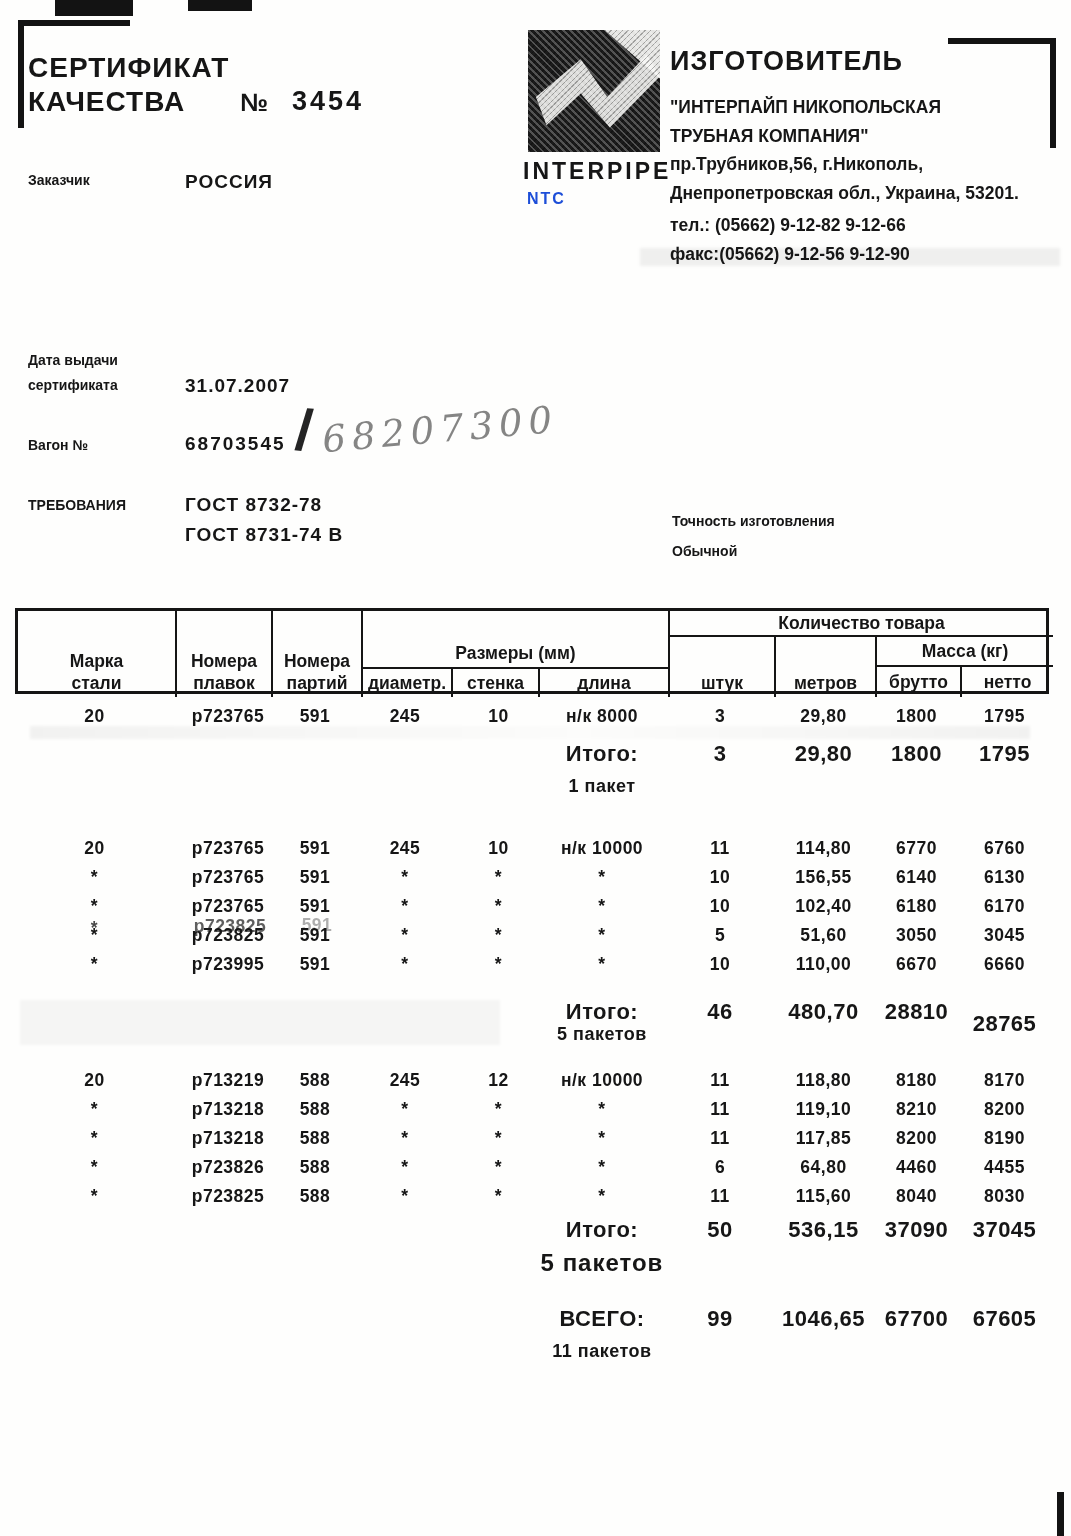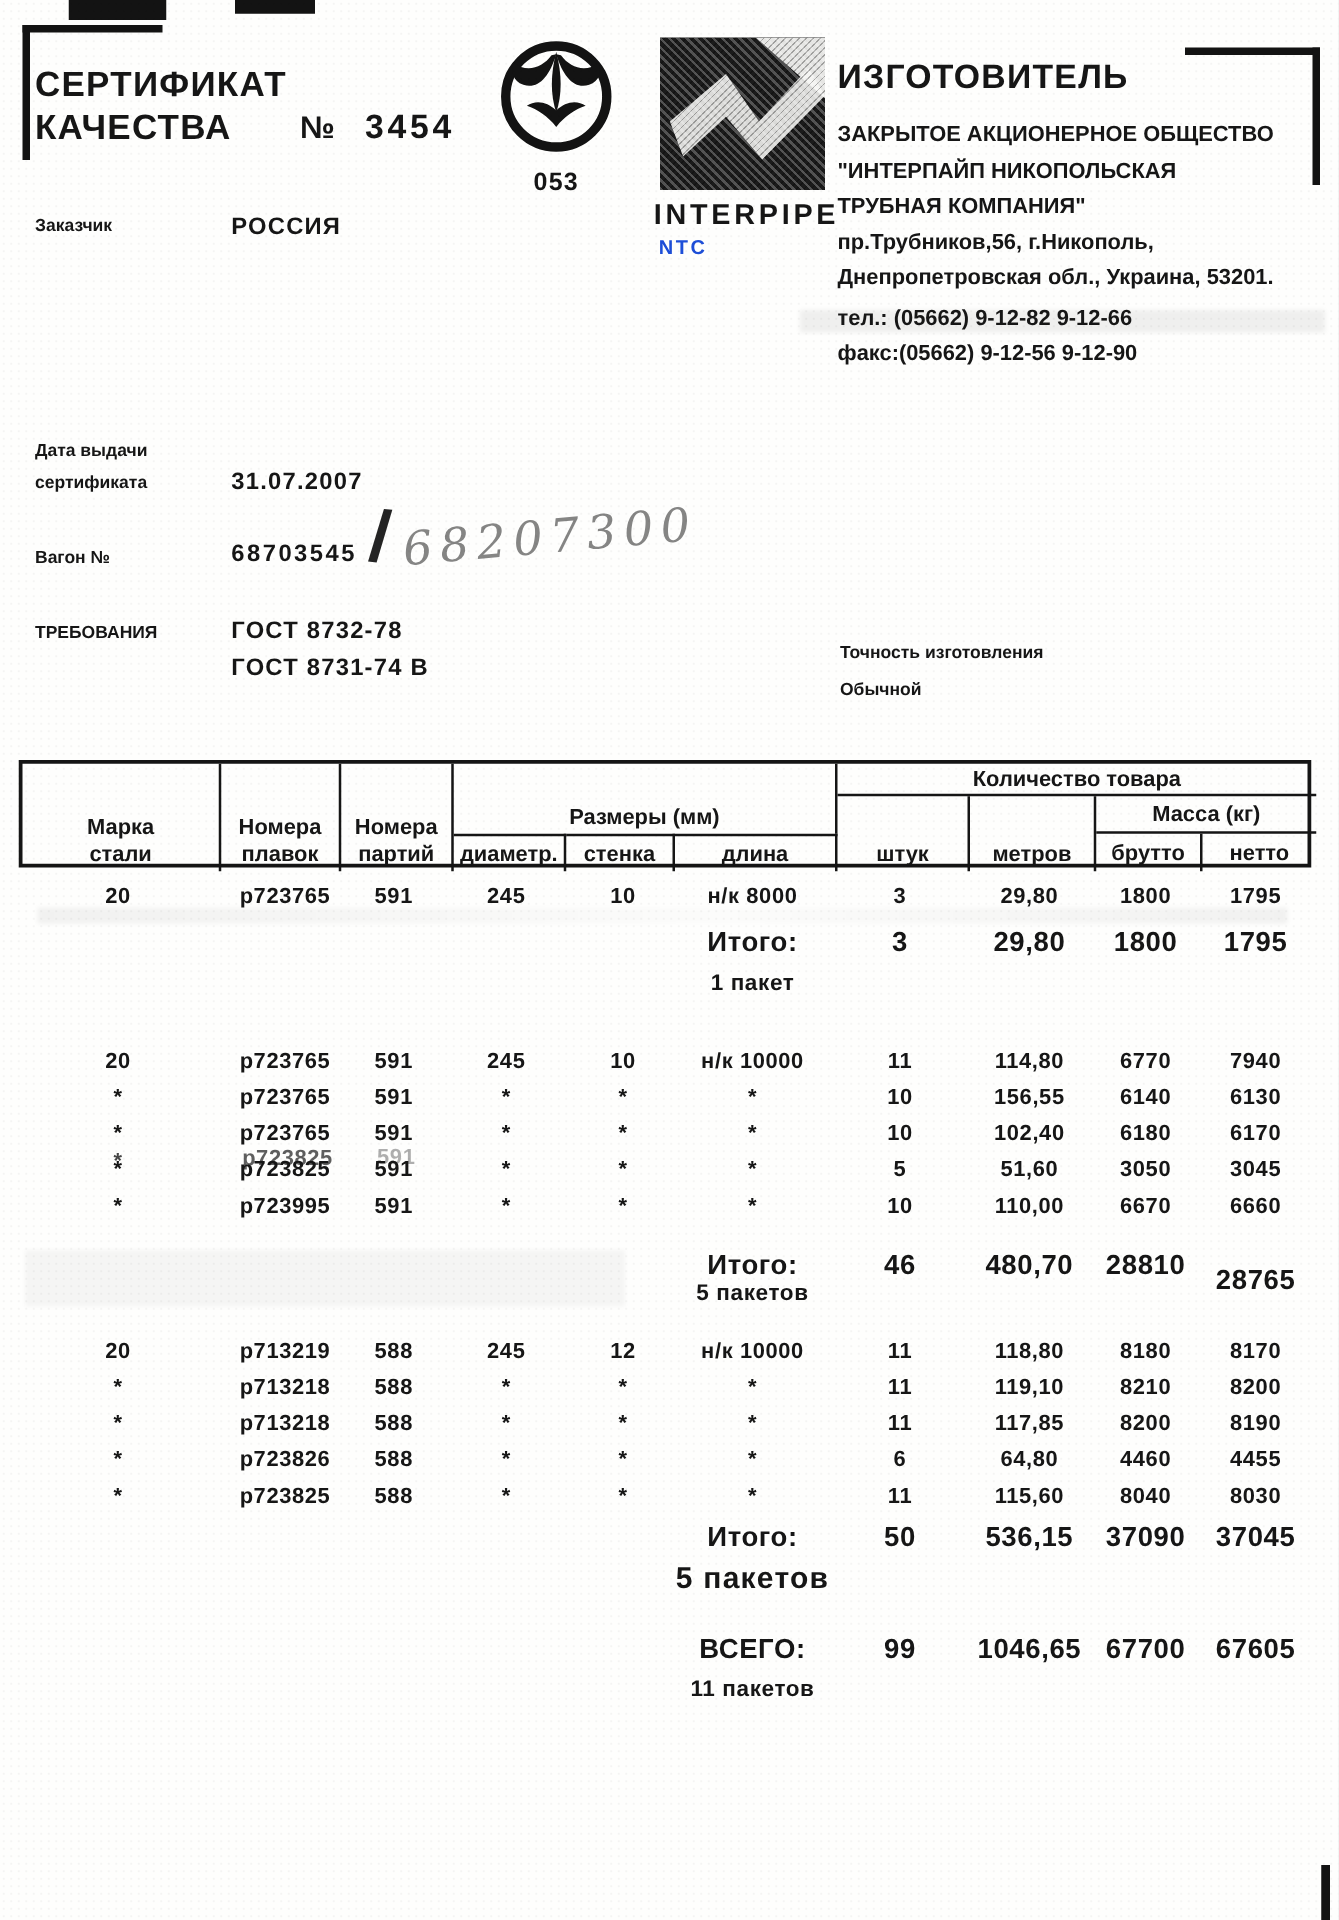--- a/index.html
+++ b/index.html
@@ -111,42 +111,31 @@
   <div class="bar" style="left:1057px;top:1492px;width:7px;height:44px;"></div>
   <div class="streak" style="left:30px;top:726px;width:1000px;height:13px;background:linear-gradient(90deg,rgba(0,0,0,.10),rgba(0,0,0,.02) 55%,rgba(0,0,0,.10));opacity:.5;"></div>
   <div class="streak" style="left:640px;top:248px;width:420px;height:18px;background:rgba(0,0,0,.06);"></div>
   <div class="streak" style="left:20px;top:1000px;width:480px;height:45px;background:rgba(0,0,0,.035);"></div>
 
   <div class="abs title-line" style="left:28px;top:52px;">СЕРТИФИКАТ</div>
   <div class="abs title-line" style="left:28px;top:86px;">КАЧЕСТВА</div>
   <div class="abs cert-no-label" style="left:240px;top:88px;">№</div>
   <div class="abs cert-no" style="left:292px;top:86px;">3454</div>
 
-  <div class="abs" style="left:398px;top:30px;width:94px;">
-    <svg width="94" height="100" viewBox="0 0 100 106">
-      <circle cx="50" cy="50" r="43" fill="none" stroke="#131313" stroke-width="8"></circle>
-      <path d="M50 14 C44 34 34 44 22 40 C13 37 11 28 14 21 C24 30 38 26 46 15 Z" fill="#131313"></path>
-      <path d="M50 14 C56 34 66 44 78 40 C87 37 89 28 86 21 C76 30 62 26 54 15 Z" fill="#131313"></path>
-      <path d="M50 12 C45 32 45 48 50 64 C55 48 55 32 50 12 Z" fill="#131313"></path>
-      <path d="M50 62 C42 54 32 53 25 58 C34 61 43 67 50 76 C57 67 66 61 75 58 C68 53 58 54 50 62 Z" fill="#131313"></path>
-    </svg>
-    <div class="mark-num">053</div>
-  </div>
 
   <div class="ip-sq" style="left:528px;top:30px;width:132px;height:122px;">
     <div class="tri1"></div>
     <div class="tri2"></div>
     <div class="noise"></div>
   </div>
   <div class="abs ip-word" style="left:523px;top:158px;">INTERPIPE</div>
   <div class="abs ip-sub" style="left:527px;top:190px;">NTC</div>
 
   <div class="abs" style="left:670px;top:46px;width:395px;">
     <div class="mf-heading">ИЗГОТОВИТЕЛЬ</div>
-    <div class="mf-line">ЗАКРЫТОЕ АКЦИОНЕРНОЕ ОБЩЕСТВО</div>
     <div class="mf-line">"ИНТЕРПАЙП НИКОПОЛЬСКАЯ</div>
     <div class="mf-line">ТРУБНАЯ КОМПАНИЯ"</div>
     <div class="mf-line">пр.Трубников,56, г.Никополь,</div>
     <div class="mf-line">Днепропетровская обл., Украина, 53201.</div>
     <div class="mf-line" style="margin-top:4px;">тел.: (05662) 9-12-82   9-12-66</div>
     <div class="mf-line">факс:(05662) 9-12-56   9-12-90</div>
   </div>
 
   <div class="abs flabel" style="left:28px;top:172px;">Заказчик</div>
   <div class="abs fvalue" style="left:185px;top:171px;">РОССИЯ</div>
@@ -222,21 +211,21 @@
         <div class="body-row grid10">
           <div class="bc c0">20</div>
           <div class="bc c1">р723765</div>
           <div class="bc c2">591</div>
           <div class="bc c3">245</div>
           <div class="bc c4">10</div>
           <div class="bc c5">н/к 10000</div>
           <div class="bc c6">11</div>
           <div class="bc c7">114,80</div>
           <div class="bc c8">6770</div>
-          <div class="bc c9">7940</div>
+          <div class="bc c9">6760</div>
         </div>
         <div class="body-row grid10">
           <div class="bc c0">*</div>
           <div class="bc c1">р723765</div>
           <div class="bc c2">591</div>
           <div class="bc c3">*</div>
           <div class="bc c4">*</div>
           <div class="bc c5">*</div>
           <div class="bc c6">10</div>
           <div class="bc c7">156,55</div>

